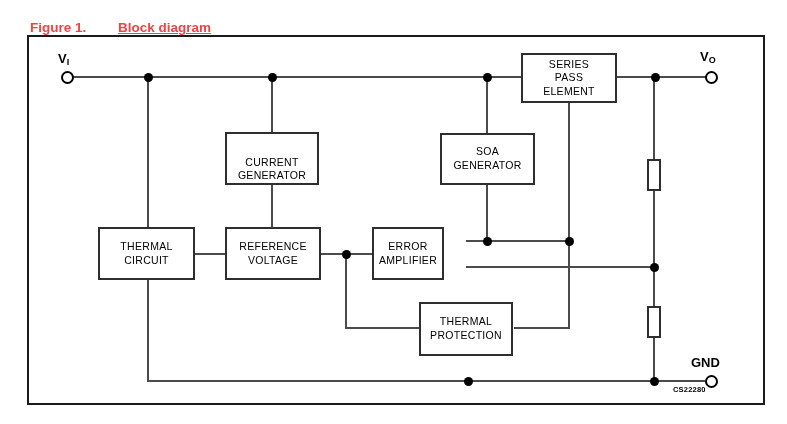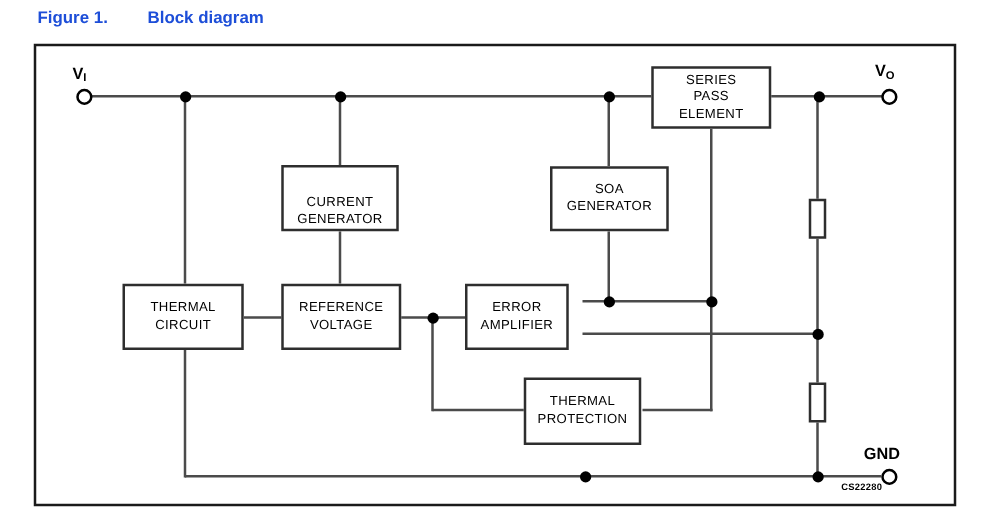--- a/index.html
+++ b/index.html
@@ -6,28 +6,28 @@
   #canvas {
     position: relative;
     width: 787px;
     height: 424px;
     background: #ffffff;
     font-family: "Liberation Sans", sans-serif;
     overflow: hidden;
   }
   .fig-title {
     position: absolute;
-    top: 6px;
+    top: 20px;
     font-size: 13.5px;
     font-weight: bold;
-    color: #1d4ed8;
+    color: #ef4444;
     white-space: nowrap;
   }
   #fig-label { left: 30px; }
-  #fig-name  { left: 118px; }
+  #fig-name  { left: 118px; text-decoration: underline; }
   .frame {
     position: absolute;
     left: 27px; top: 35px;
     width: 734px; height: 366px;
     border: 2px solid #1a1a1a;
     background: #ffffff;
   }
   .wire { position: absolute; background: #4b4b4b; }
   .dot {
     position: absolute;
@@ -140,21 +140,21 @@
 GENERATOR</span>
   </div>
   <div class="block" style="left:98px; top:227px; width:97px; height:53px;">
     <span class="block-label">THERMAL
 CIRCUIT</span>
   </div>
   <div class="block" style="left:225px; top:227px; width:96px; height:53px;">
     <span class="block-label">REFERENCE
 VOLTAGE</span>
   </div>
-  <div class="block" style="left:372px; top:227px; width:83px; height:53px;">
+  <div class="block" style="left:372px; top:227px; width:72px; height:53px;">
     <span class="block-label">ERROR
 AMPLIFIER</span>
   </div>
   <div class="block" style="left:419px; top:302px; width:94px; height:54px;">
     <span class="block-label">THERMAL
 PROTECTION</span>
   </div>
 
   <div class="terminal" style="left:60.5px; top:70.5px;"></div>
   <div class="terminal" style="left:704.5px; top:70.5px;"></div>

